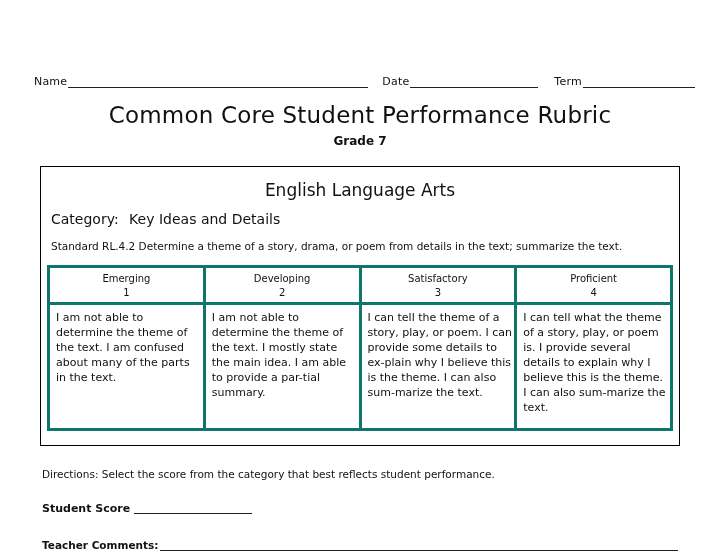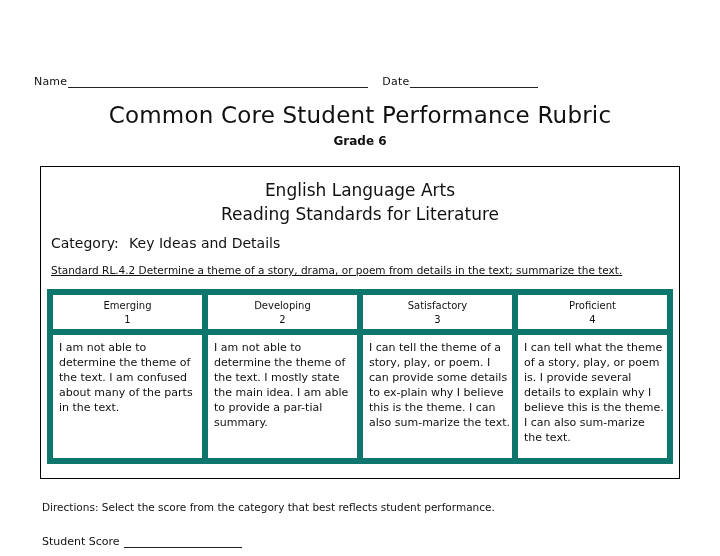--- a/index.html
+++ b/index.html
@@ -86,33 +86,32 @@
     margin: 10px 0 0 10px;
   }
   .category-value {
     margin-left: 6px;
     text-align: center;
   }
   .standard-line {
     font-size: 10.5px;
     margin: 12px 10px 12px 10px;
     line-height: 14px;
-    text-decoration: underline;
   }
 
   
   table.rubric {
     width: calc(100% - 12px);
     margin: 0 6px 14px 6px;
     border-collapse: collapse;
     table-layout: fixed;
   }
   table.rubric th,
   table.rubric td {
-    border: 6px solid #0f766e;
+    border: 3px solid #0f766e;
     vertical-align: top;
   }
   table.rubric th {
     text-align: center;
     font-weight: 400;
     font-size: 10px;
     padding: 4px 2px 3px 2px;
     line-height: 13px;
   }
   th .level-name { display: block; }
@@ -124,23 +123,22 @@
     height: 110px;
   }
 
   
   .directions {
     font-size: 10.5px;
     margin: 22px 8px 0 8px;
   }
   .student-score {
     display: flex;
-    align-items: flex-end;
-    font-size: 11px;
-    font-weight: 400;
+    font-size: 11px;
+    font-weight: 700;
     margin: 22px 8px 0 8px;
   }
   .rule-score { width: 118px; margin-left: 4px; }
 
   .comments {
     display: flex;
     align-items: flex-end;
     font-size: 10.5px;
     margin: 24px 8px 0 8px;
     font-weight: bold;
@@ -159,29 +157,32 @@
 
   <div class="header-row">
     <div class="field">
       <span class="field-label">Name</span>
       <span class="rule rule-name"></span>
     </div>
     <div class="field field-date">
       <span class="field-label">Date</span>
       <span class="rule rule-date"></span>
     </div>
+    <div class="field field-term">
+      <span class="field-label">Term</span>
+      <span class="rule rule-term"></span>
+    </div>
   </div>
 
   <div class="doc-title">Common Core Student Performance Rubric</div>
-  <div class="doc-subtitle">Grade 6</div>
+  <div class="doc-subtitle">Grade 7</div>
 
   <div class="rubric-box">
 
     <div class="box-title">English Language Arts</div>
-    <div class="box-title" style="margin-top:2px;">Reading Standards for Literature</div>
 
     <div class="category-line">
       <span>Category:</span>
       <span class="category-value">Key Ideas and Details</span>
     </div>
 
     <div class="standard-line">Standard RL.4.2 Determine a theme of a story, drama, or poem from details in the text; summarize the text.</div>
 
     <table class="rubric">
       <thead>

